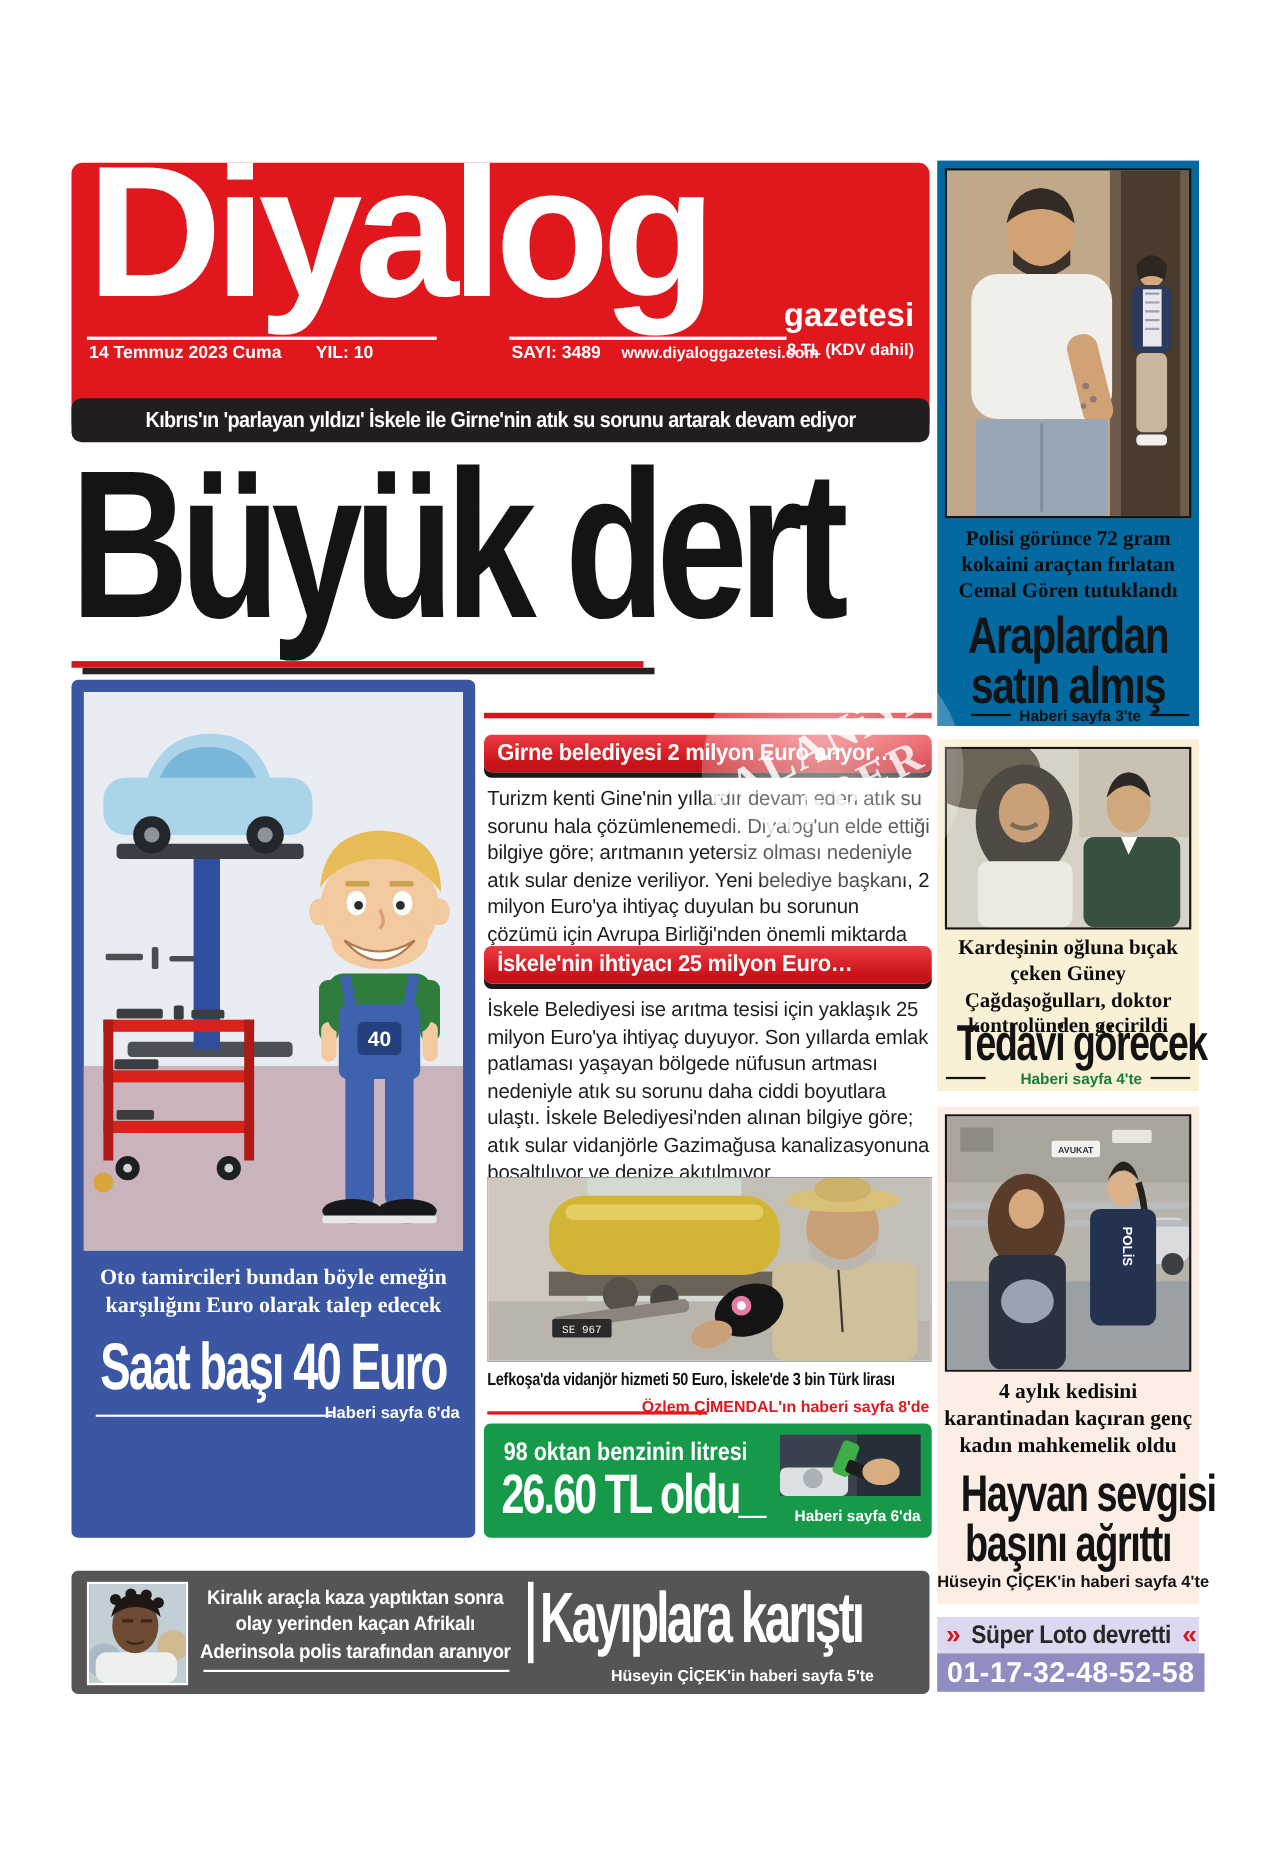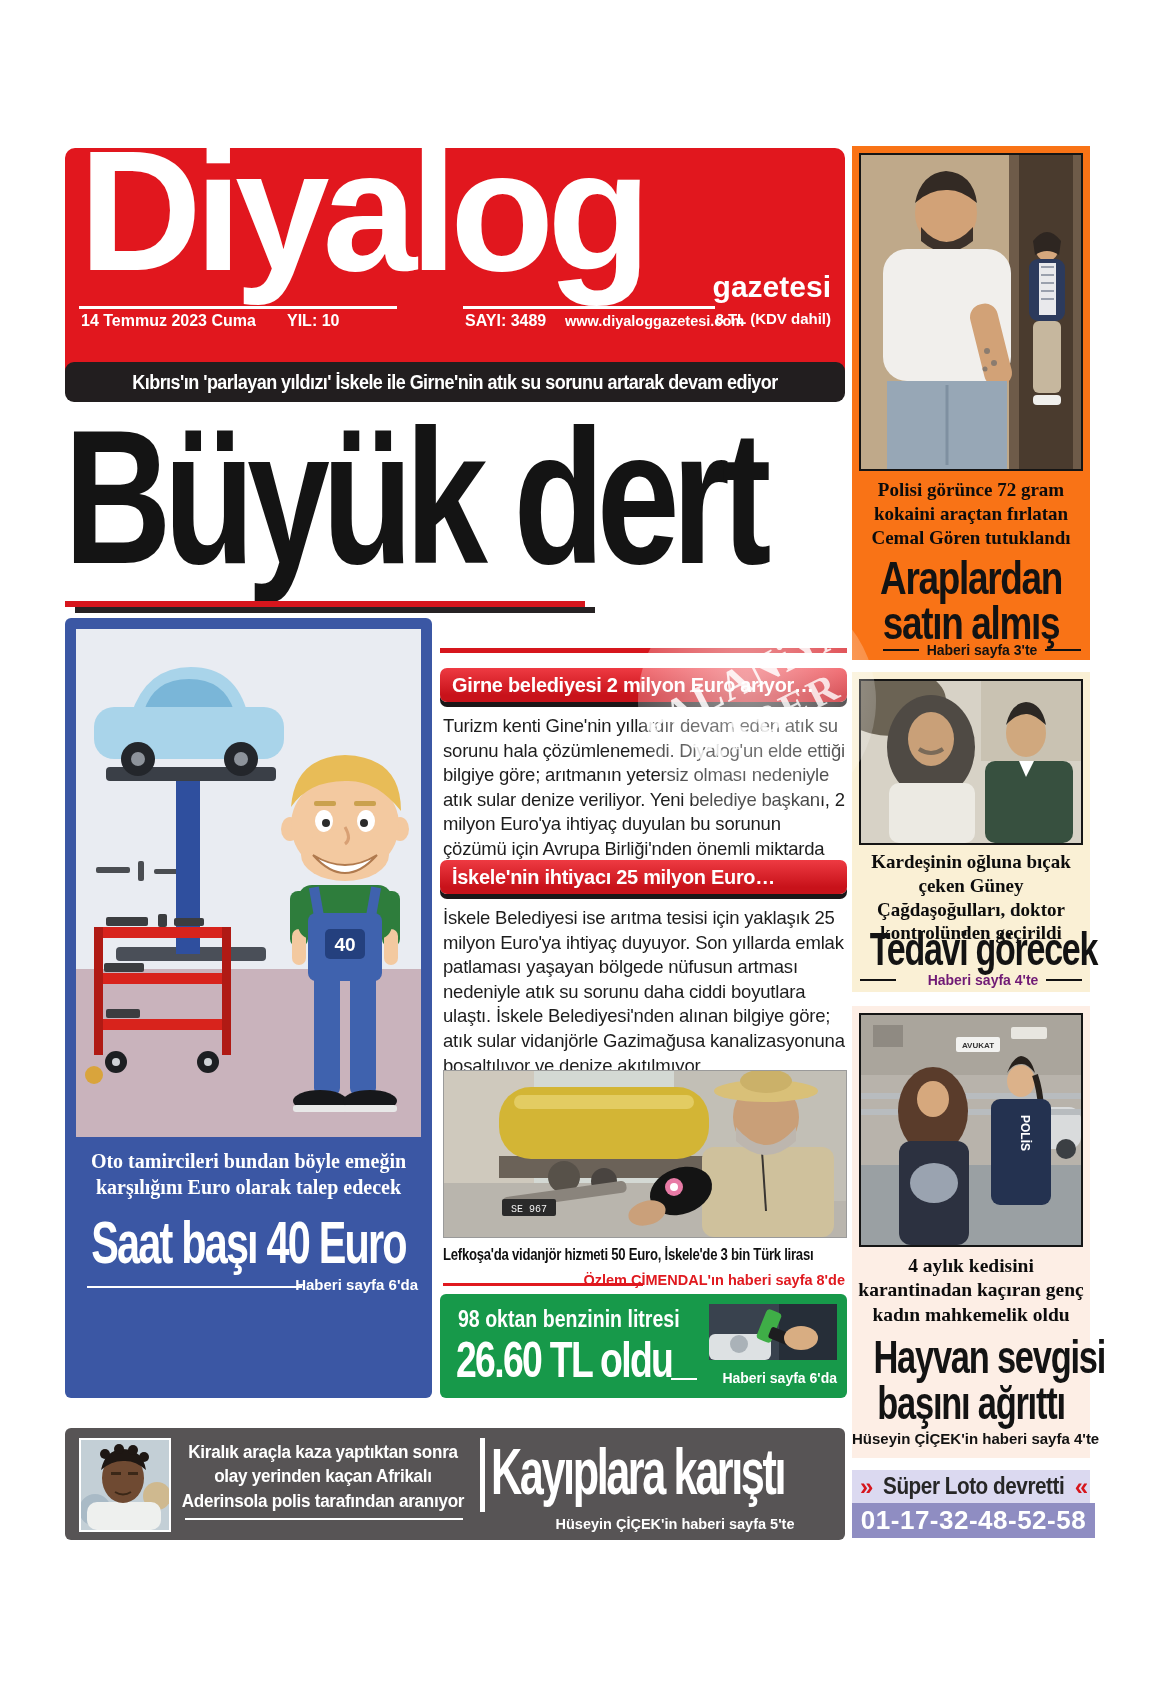--- a/index.html
+++ b/index.html
@@ -195,21 +195,21 @@
         <rect x="47" y="32" width="10" height="3" fill="#3a2717"></rect>
       <path d="M34 52 q8 5 16 0" stroke="#3a2717" stroke-width="2" fill="none"></path>
     </svg>
     <div class="abs bold w center" style="left:108px;top:12px;width:300px;font-size:18px;line-height:1.35;letter-spacing:-0.3px;transform:scaleX(0.95);transform-origin:center;">Kiralık araçla kaza yaptıktan sonra olay yerinden kaçan Afrikalı Aderinsola polis tarafından aranıyor</div>
     <div class="abs rule" style="left:120px;top:90px;width:278px;height:2px;"></div>
     <div class="abs" style="left:415px;top:10px;width:5px;height:74px;background:#fff;"></div>
     <div class="abs heavy w nowrap" style="left:426px;top:8px;font-size:54px;letter-spacing:-3px;line-height:1.1;transform:scale(0.8,1.2);transform-origin:left top;">Kayıplara karıştı</div>
     <div class="abs bold w nowrap" style="left:460px;top:88px;width:300px;text-align:center;font-size:14.5px;">Hüseyin ÇİÇEK'in haberi sayfa 5'te</div>
   </section>
 
-  <section class="abs" style="left:852px;top:146px;width:238px;height:514px;background:#f97316;">
+  <section class="abs" style="left:852px;top:146px;width:238px;height:514px;background:#0369a1;">
     <svg class="abs" style="left:7px;top:7px;border:2px solid #151515;" width="220" height="314" viewBox="0 0 220 314" preserveAspectRatio="none">
       <rect width="220" height="314" fill="#c9b697"></rect>
       <rect x="0" y="0" width="150" height="314" fill="#bfa98a"></rect>
       <rect x="148" y="0" width="72" height="314" fill="#6e5b49"></rect>
       <rect x="158" y="0" width="54" height="314" fill="#4a3b2e"></rect>
       <ellipse cx="186" cy="92" rx="12" ry="14" fill="#d7a87d"></ellipse>
       <path d="M172 86 Q186 68 200 86 L198 100 Q186 92 174 100 Z" fill="#2e2621"></path>
       <rect x="168" y="104" width="36" height="62" rx="9" fill="#2c3a5c"></rect>
       <rect x="178" y="108" width="17" height="52" fill="#e9e9ec"></rect>
       <path d="M180 112 h13 M180 120 h13 M180 128 h13 M180 136 h13 M180 144 h13" stroke="#9aa0ad" stroke-width="2"></path>
@@ -251,21 +251,21 @@
       <path d="M145 44 Q150 22 165 21 Q181 22 185 44 Q172 32 165 33 Q155 33 145 44 Z" fill="#2c2824"></path>
       <rect x="124" y="80" width="88" height="82" rx="10" fill="#37503f"></rect>
       <path d="M158 80 L165 96 L173 80 Z" fill="#ffffff"></path>
     </svg>
     <div class="abs serif bold center" style="left:6px;top:178px;width:226px;font-size:19px;line-height:1.25;color:#0c0c0c;">Kardeşinin oğluna bıçak çeken Güney Çağdaşoğulları, doktor kontrolünden geçirildi</div>
     <div class="abs" style="left:0;top:254px;width:238px;transform:scale(0.85,1.15);transform-origin:center top;">
       <div class="heavy nowrap center" style="font-size:40px;letter-spacing:-1.5px;line-height:1;color:#131313;">Tedavi görecek</div>
     </div>
     <div class="abs" style="left:0;top:300px;width:238px;display:flex;align-items:center;justify-content:center;gap:8px;">
       <span style="display:inline-block;width:36px;height:2px;background:#111;"></span>
-      <span class="bold nowrap" style="font-size:14px;color:#701a75;padding-left:24px;">Haberi sayfa 4'te</span>
+      <span class="bold nowrap" style="font-size:14px;color:#15803d;padding-left:24px;">Haberi sayfa 4'te</span>
       <span style="display:inline-block;width:36px;height:2px;background:#111;"></span>
     </div>
   </section>
 
   <section class="abs" style="left:852px;top:1006px;width:238px;height:452px;background:#fdeee5;">
     <svg class="abs" style="left:7px;top:7px;border:2px solid #151515;" width="220" height="230" viewBox="0 0 220 230" preserveAspectRatio="none">
       <rect width="220" height="230" fill="#b8b3ab"></rect>
       <rect x="0" y="0" width="220" height="60" fill="#aaa59c"></rect>
       <rect x="12" y="10" width="30" height="22" fill="#8f8a82"></rect>
       <rect x="95" y="22" width="44" height="15" rx="2" fill="#f2f2f0"></rect>

